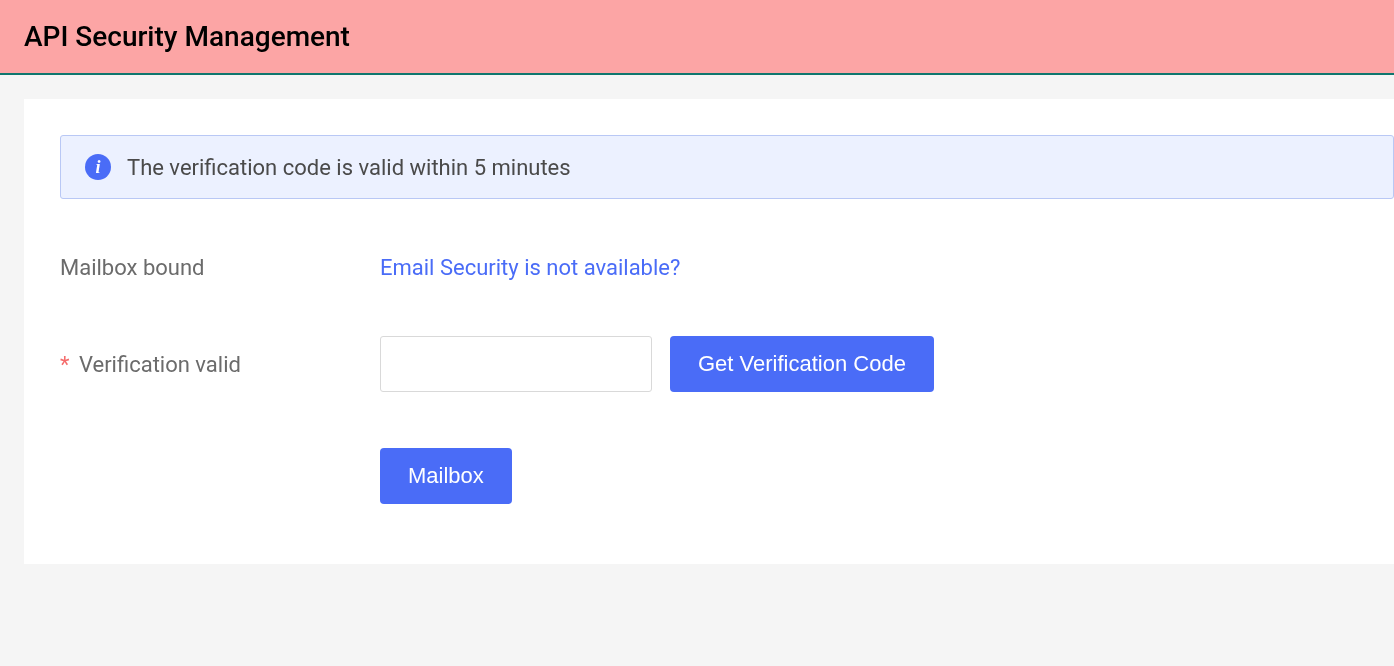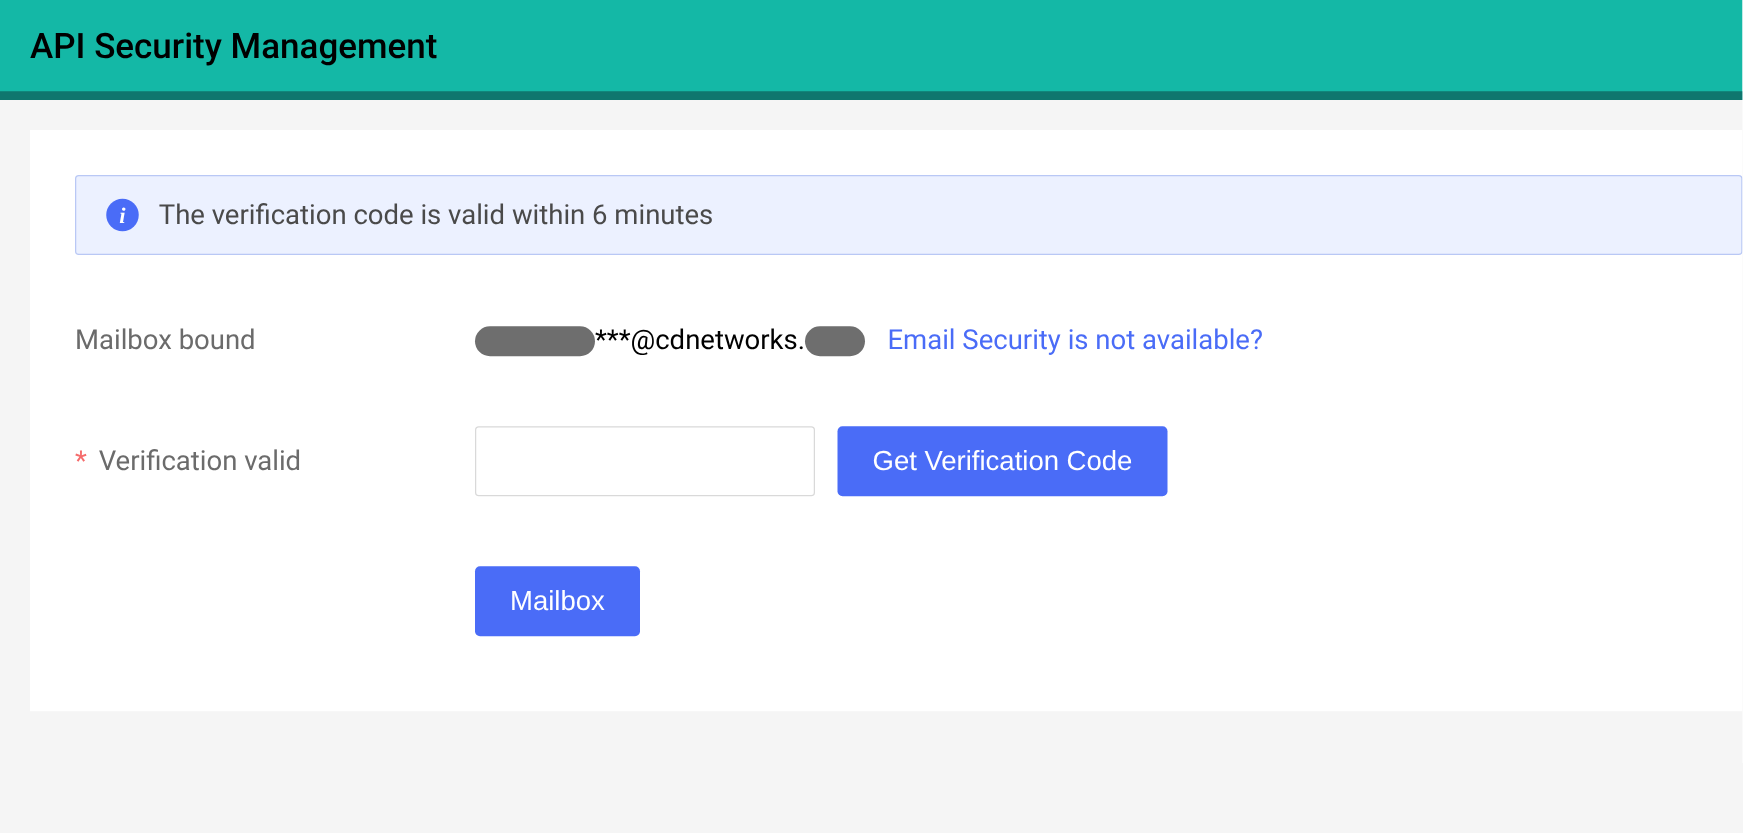--- a/index.html
+++ b/index.html
@@ -8,23 +8,23 @@
       padding: 0;
     }
     body {
       font-family: -apple-system, BlinkMacSystemFont, "Segoe UI", Roboto, "Helvetica Neue", Arial, sans-serif;
       background: #f5f5f5;
       width: 1394px;
       height: 666px;
       overflow: hidden;
     }
     .header {
-      background: #14b8a6;
+      background: #fca5a5;
       padding: 20px 24px;
-      border-bottom: 7px solid #0f766e;
+      border-bottom: 2px solid #0f766e;
     }
     .header h1 {
       font-size: 28px;
       font-weight: 500;
       color: #000;
     }
     .content-wrapper {
       padding: 24px 0 0 24px;
     }
     .panel {
@@ -136,31 +136,26 @@
 
 <div class="header">
   <h1>API Security Management</h1>
 </div>
 
 <div class="content-wrapper">
   <div class="panel">
 
     <div class="alert">
       <div class="info-icon">i</div>
-      <div class="alert-text">The verification code is valid within 6 minutes</div>
+      <div class="alert-text">The verification code is valid within 5 minutes</div>
     </div>
 
     <div class="form-row">
       <div class="form-label">Mailbox bound</div>
       <div class="form-value">
-        <span class="email-display">
-          <span class="redacted redacted-1"></span>
-          <span>***@cdnetworks.</span>
-          <span class="redacted redacted-2"></span>
-        </span>
         <a class="email-link">Email Security is not available?</a>
       </div>
     </div>
 
     <div class="form-row">
       <div class="form-label">
         <span class="required">*</span>
         <span>Verification valid</span>
       </div>
       <div class="form-value">

